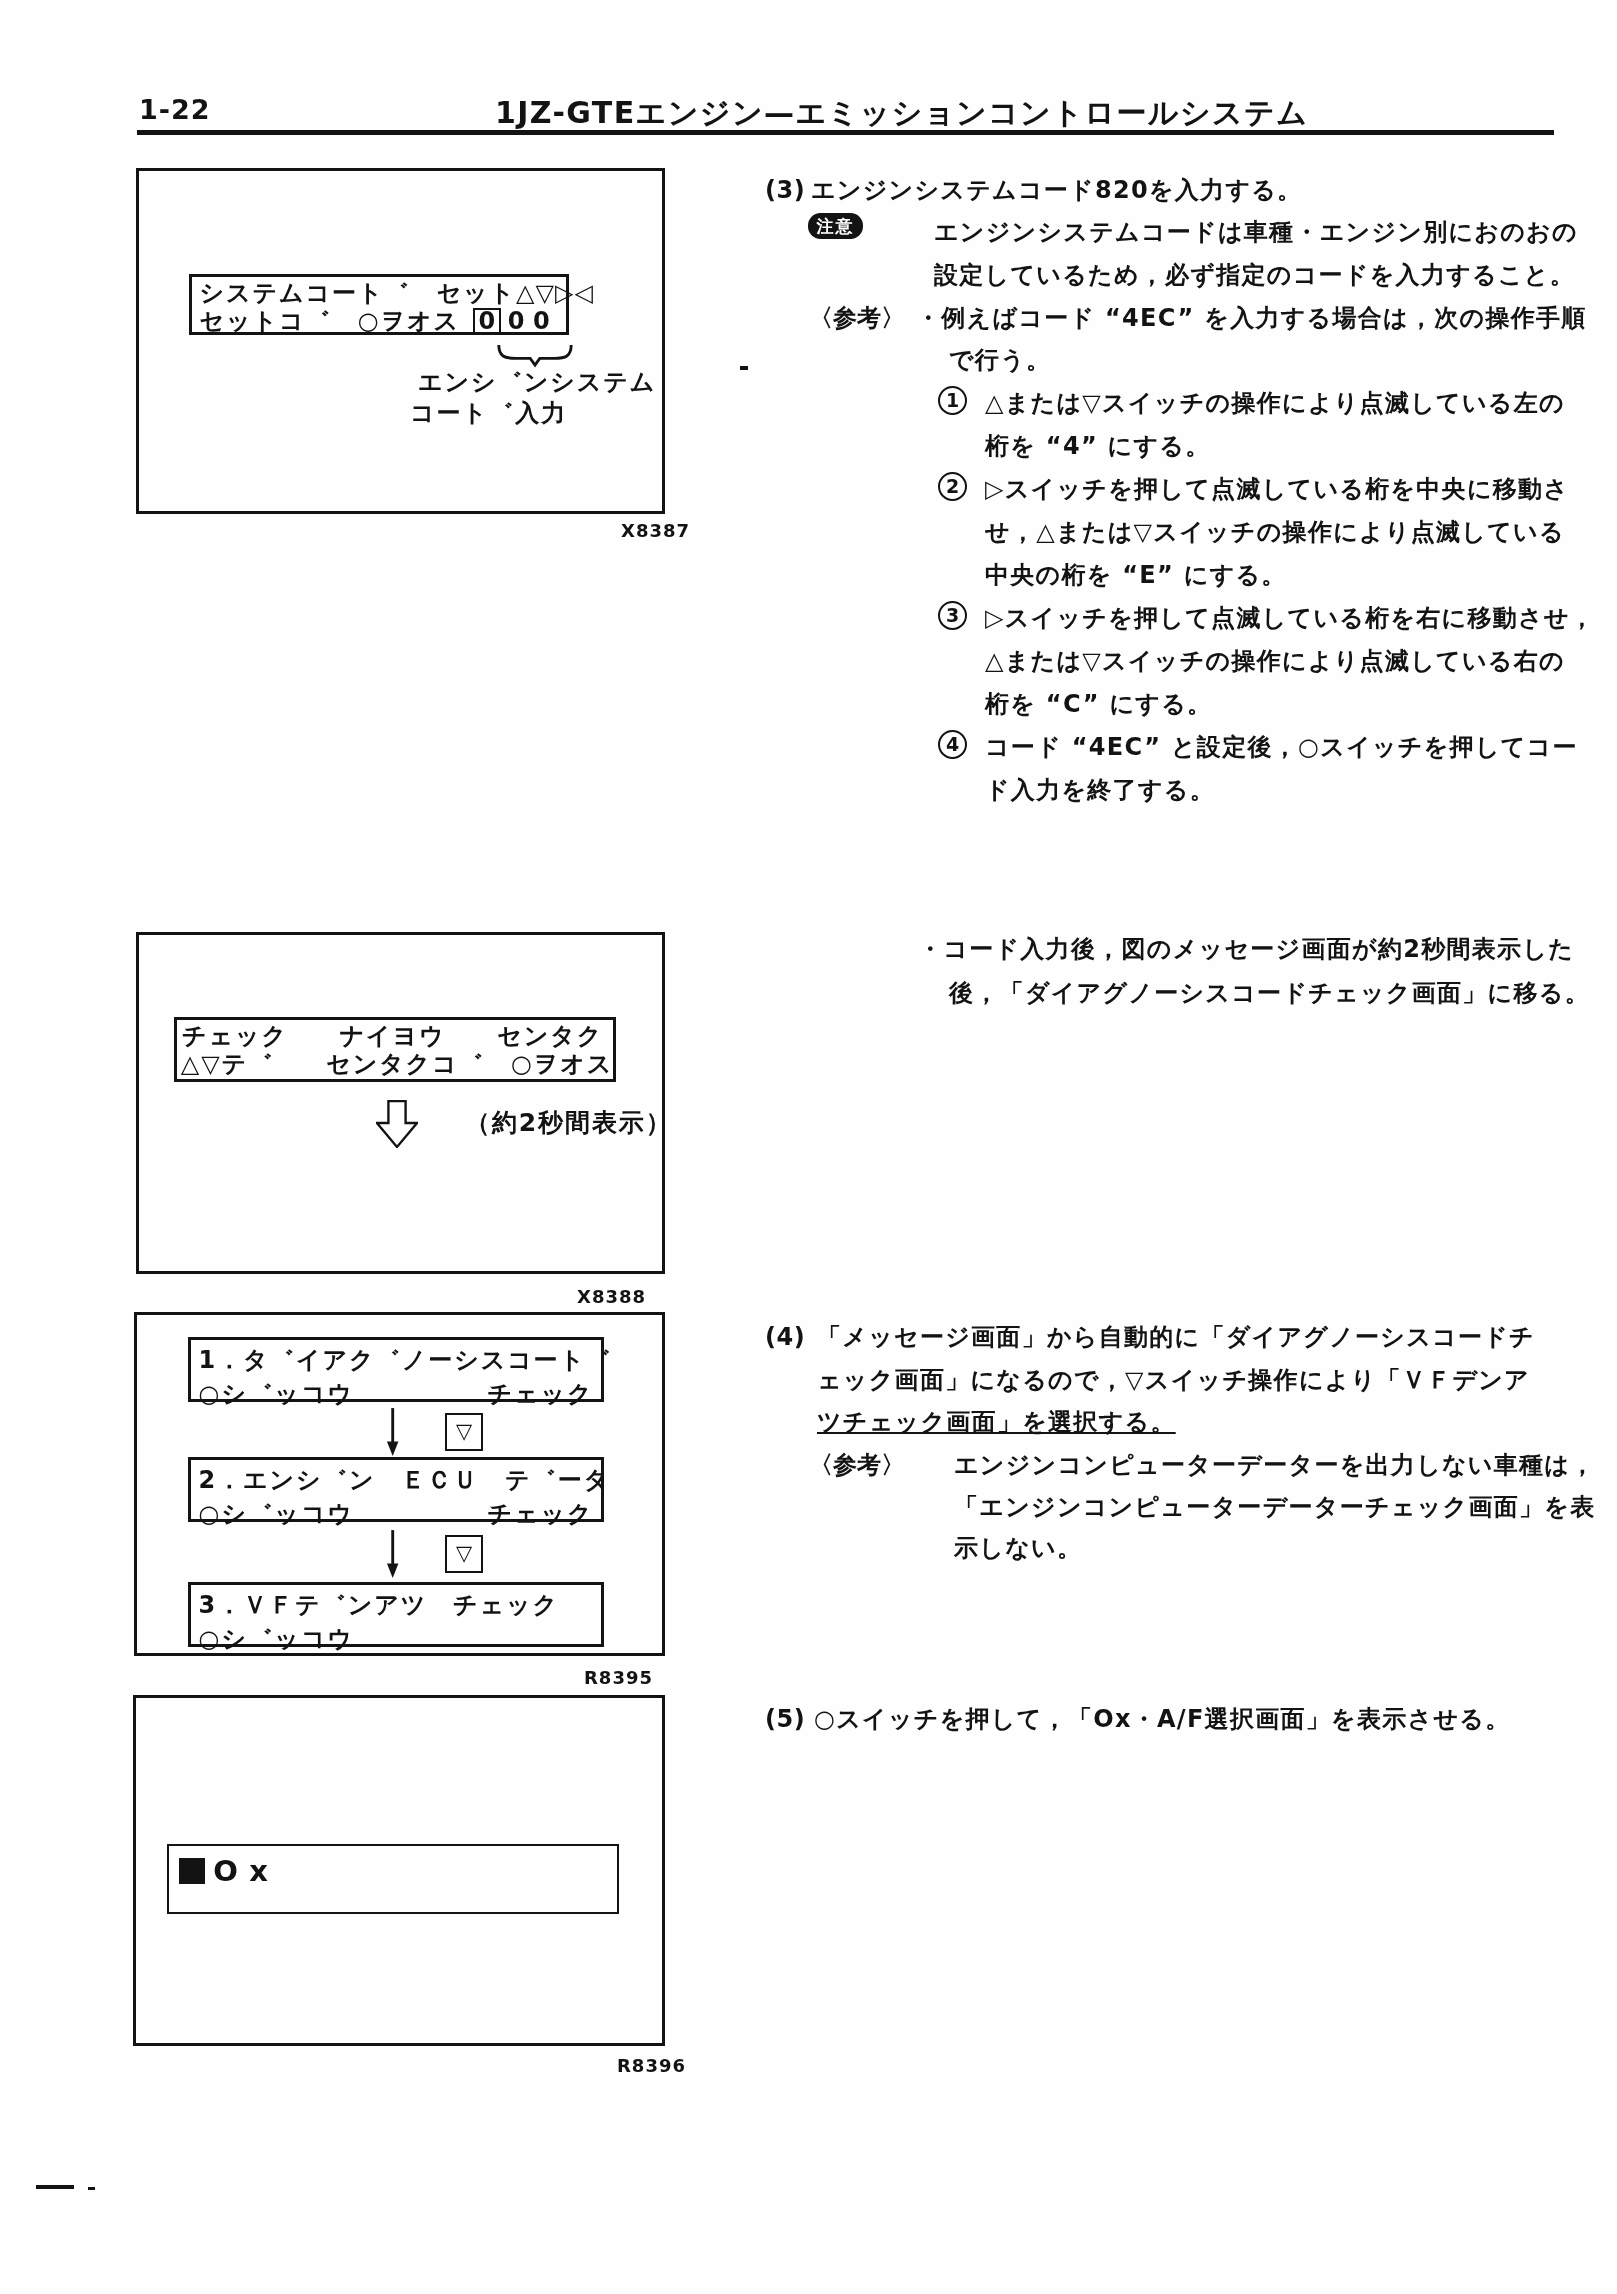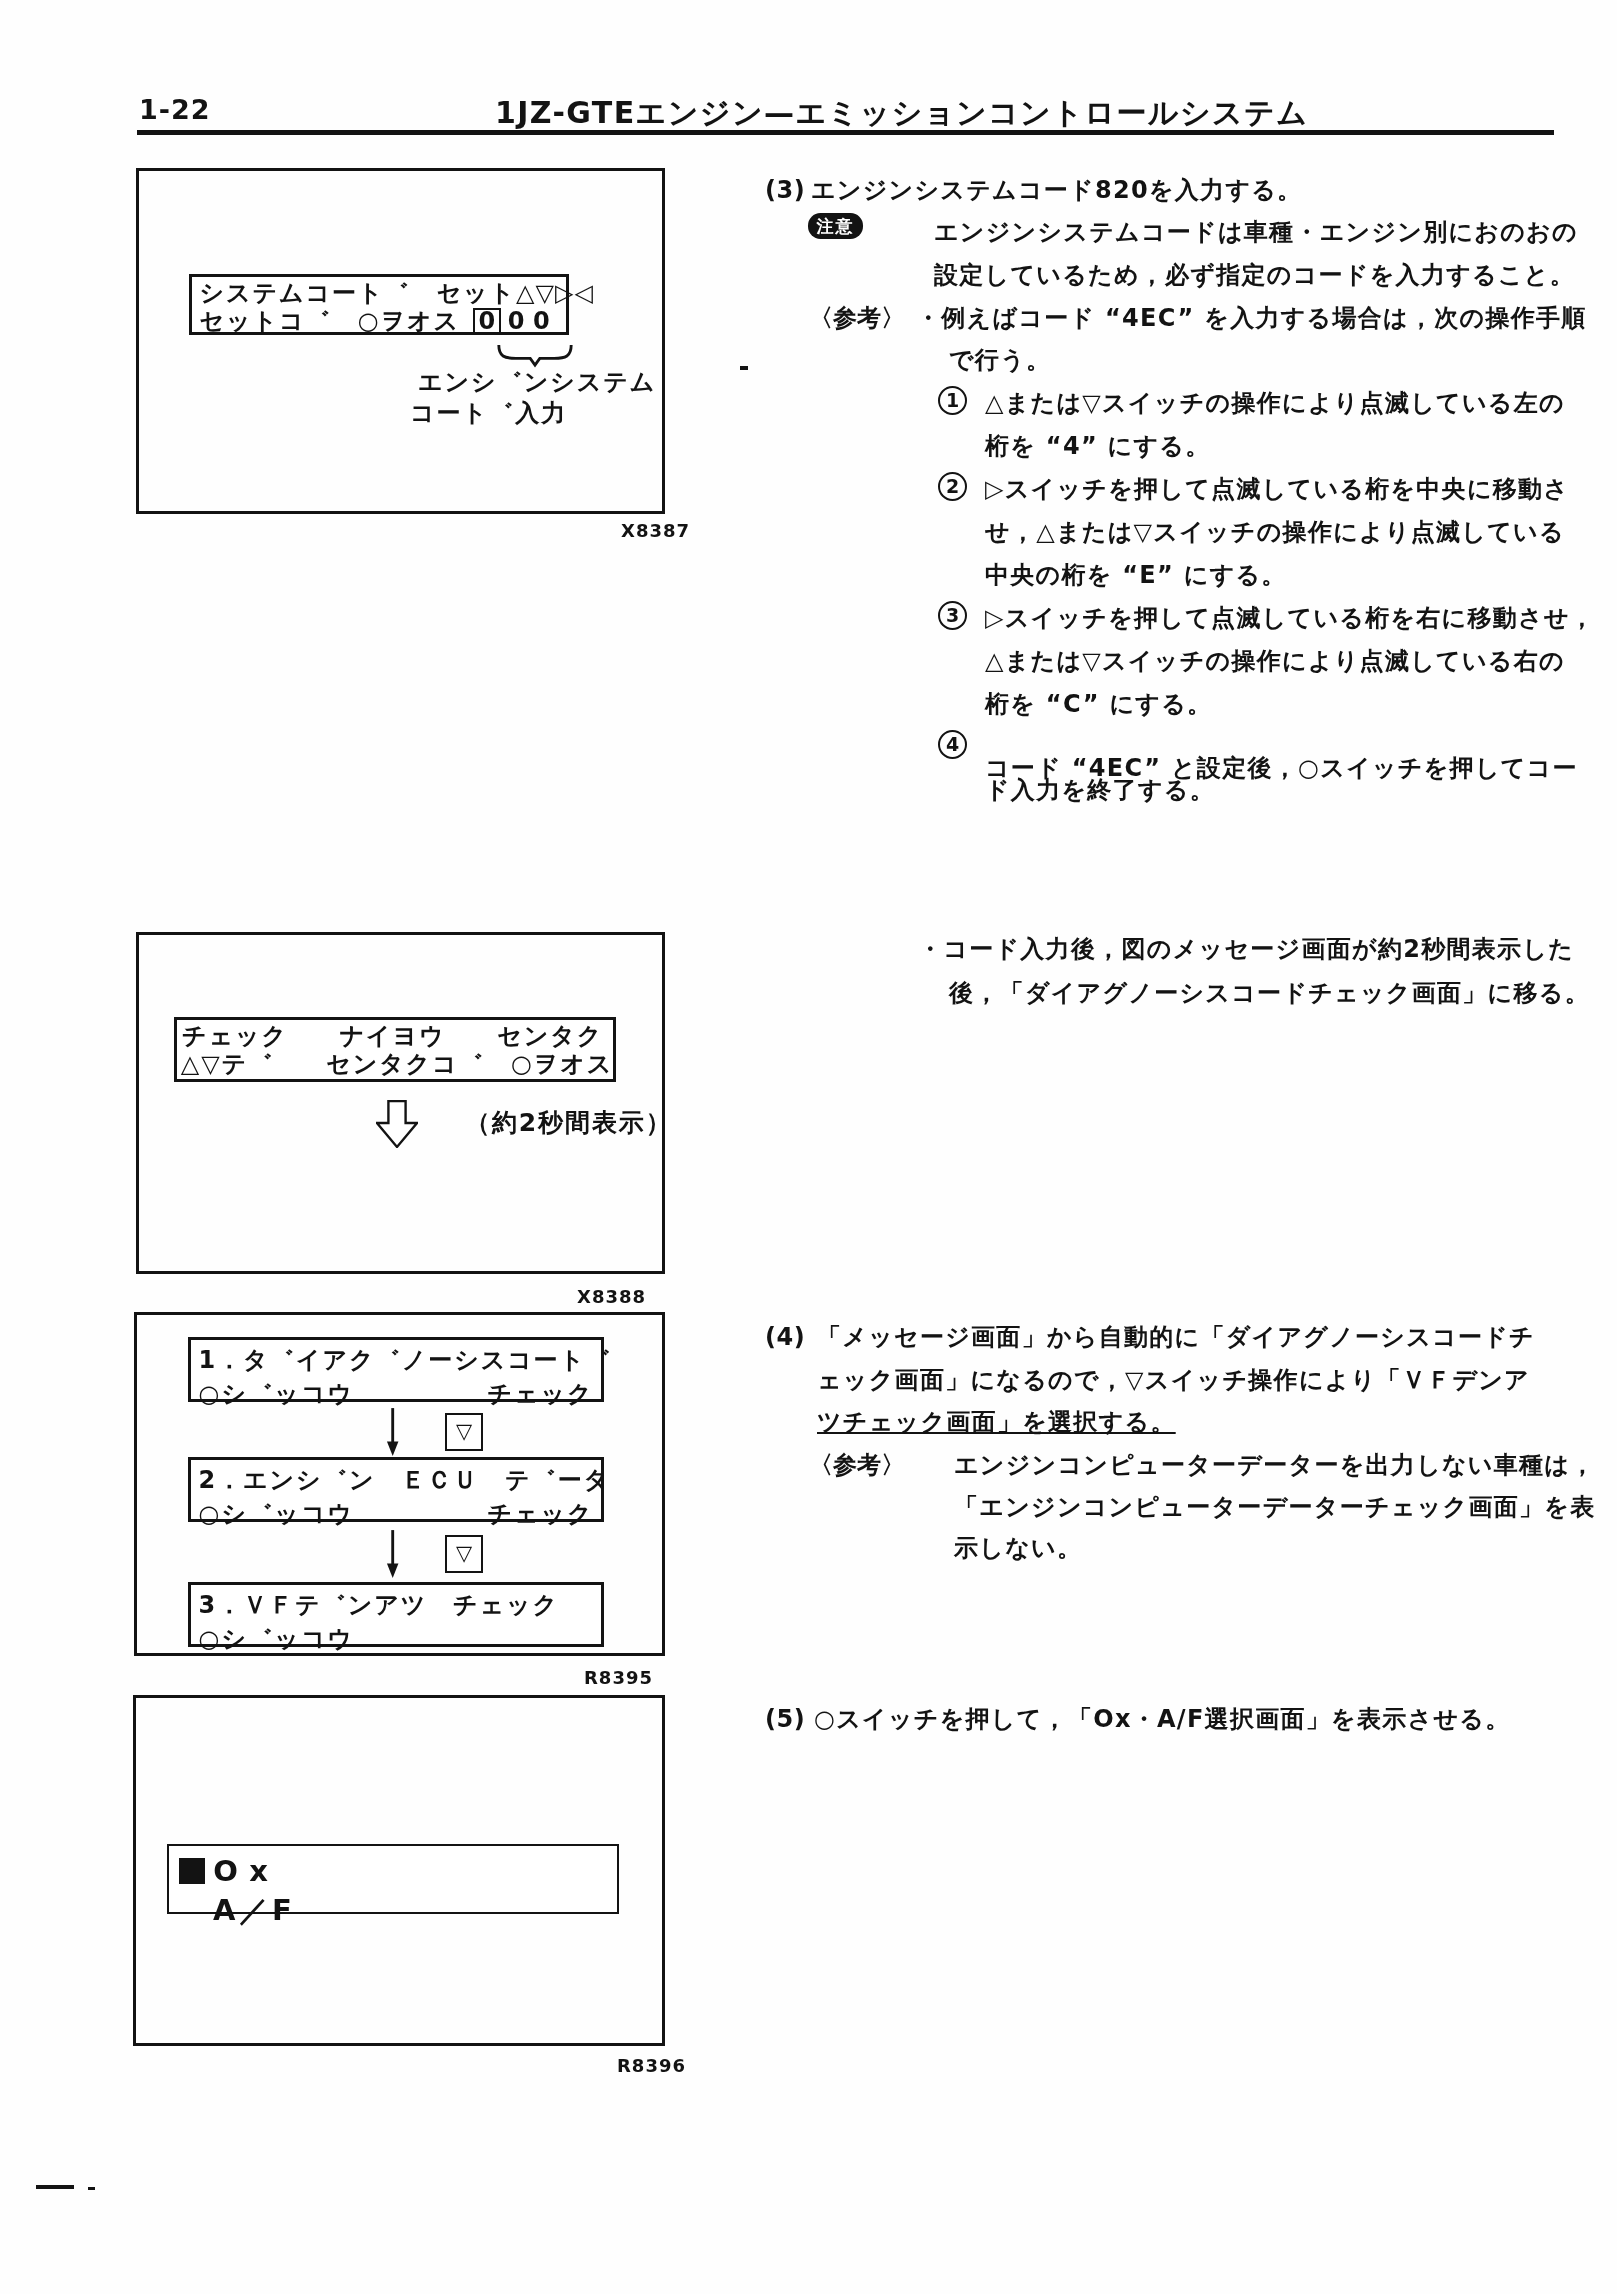--- a/index.html
+++ b/index.html
@@ -115,21 +115,20 @@
     </div>
   </div>
   <div class="figcode" style="left:584px;top:1667px;">R8395</div>
 
   <div class="figbox" style="left:133px;top:1695px;width:526px;height:345px;">
     <div class="lcd" style="left:31px;top:146px;width:448px;height:66px;border-width:2.9px;">
       <div class="lcd4-l1">
         <span class="cursor-sq"></span>
         <span>Ox</span>
       </div>
-      <div class="lcd4-l2">A／F</div>
     </div>
   </div>
   <div class="figcode" style="left:617px;top:2055px;">R8396</div>
 
   <div class="pnum" style="left:765px;top:176px;">(3)</div>
   <div class="t" style="left:811px;top:176px;">エンジンシステムコード820を入力する。</div>
 
   <div class="badge" style="left:808px;top:213px;">注意</div>
   <div class="t" style="left:934px;top:218px;">エンジンシステムコードは車種・エンジン別におのおの</div>
   <div class="t" style="left:934px;top:261px;">設定しているため，必ず指定のコードを入力すること。</div>
@@ -146,21 +145,21 @@
   <div class="t" style="left:985px;top:475px;">▷スイッチを押して点滅している桁を中央に移動さ</div>
   <div class="t" style="left:985px;top:518px;">せ，△または▽スイッチの操作により点滅している</div>
   <div class="t" style="left:985px;top:561px;">中央の桁を “E” にする。</div>
 
   <div class="cnum" style="left:938px;top:601px;">3</div>
   <div class="t" style="left:985px;top:604px;">▷スイッチを押して点滅している桁を右に移動させ，</div>
   <div class="t" style="left:985px;top:647px;">△または▽スイッチの操作により点滅している右の</div>
   <div class="t" style="left:985px;top:690px;">桁を “C” にする。</div>
 
   <div class="cnum" style="left:938px;top:730px;">4</div>
-  <div class="t" style="left:985px;top:733px;margin-top:21px;">コード “4EC” と設定後，○スイッチを押してコー</div>
+  <div class="t" style="left:985px;top:733px;">コード “4EC” と設定後，○スイッチを押してコー</div>
   <div class="t" style="left:985px;top:776px;">ド入力を終了する。</div>
 
   <div class="t" style="left:918px;top:935px;">・コード入力後，図のメッセージ画面が約2秒間表示した</div>
   <div class="t" style="left:949px;top:979px;">後，「ダイアグノーシスコードチェック画面」に移る。</div>
 
   <div class="pnum" style="left:765px;top:1323px;">(4)</div>
   <div class="t" style="left:817px;top:1323px;">「メッセージ画面」から自動的に「ダイアグノーシスコードチ</div>
   <div class="t" style="left:817px;top:1366px;">ェック画面」になるので，▽スイッチ操作により「ＶＦデンア</div>
   <div class="t" style="left:817px;top:1408px;text-decoration:underline;">ツチェック画面」を選択する。</div>
   <div class="t" style="left:809px;top:1451px;letter-spacing:0;">〈参考〉</div>

